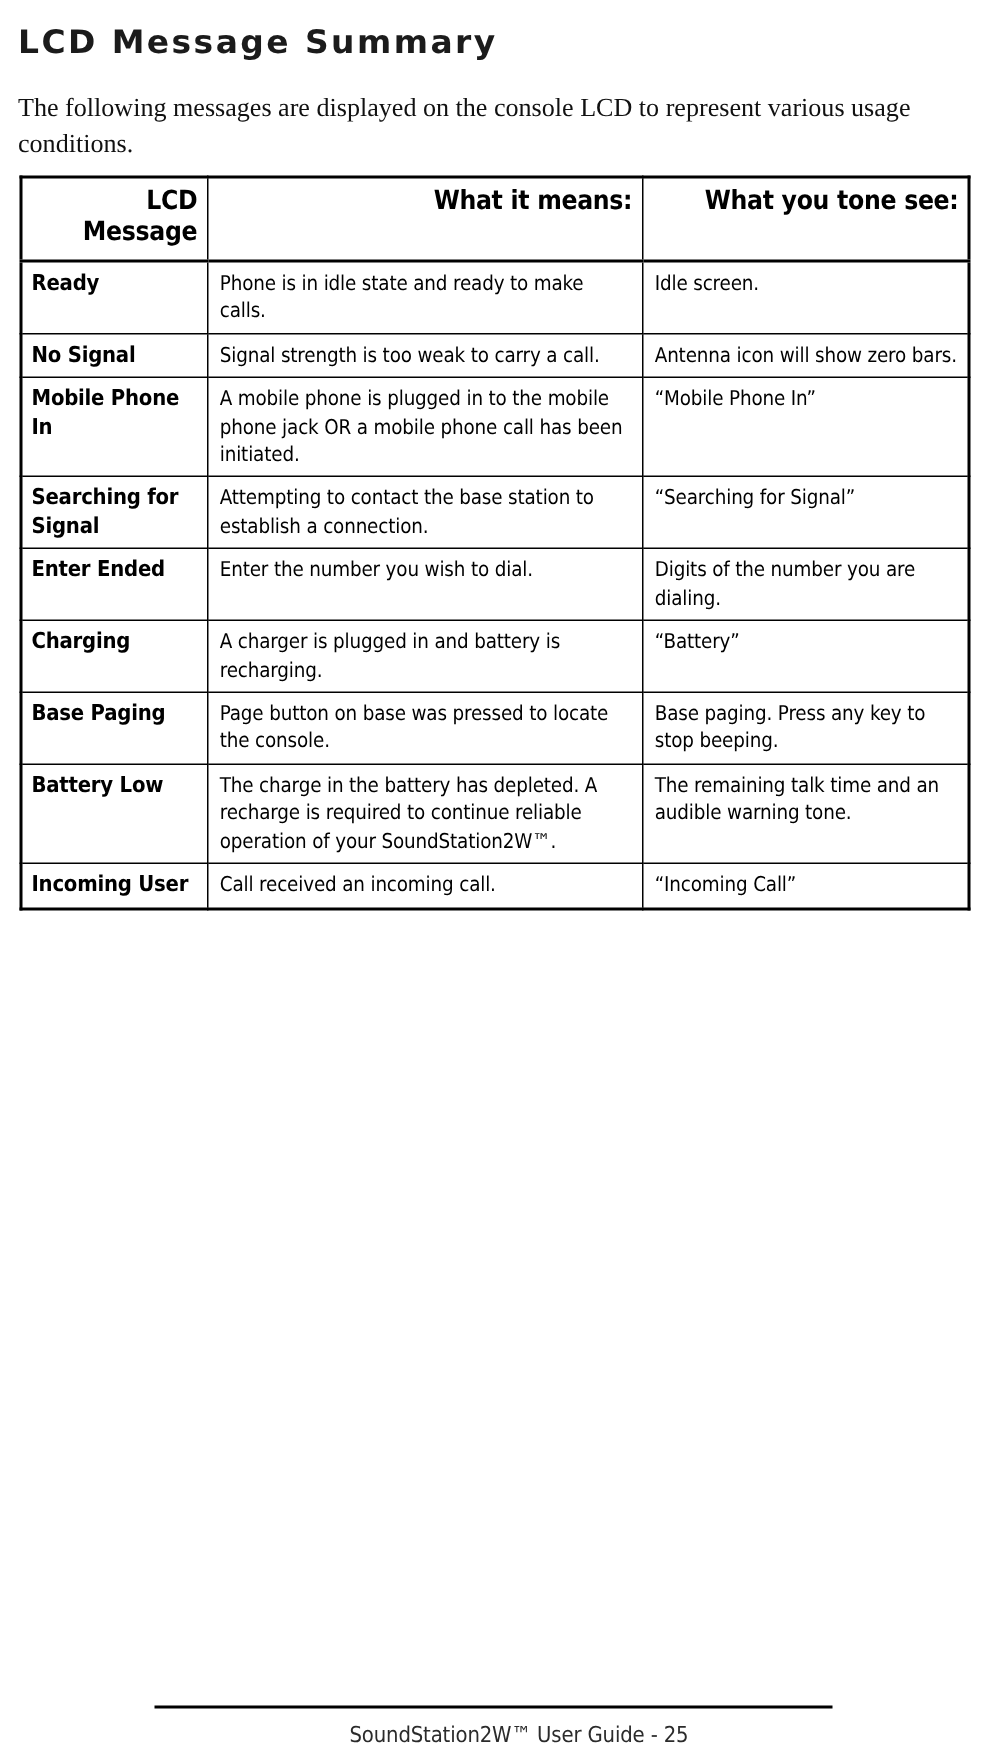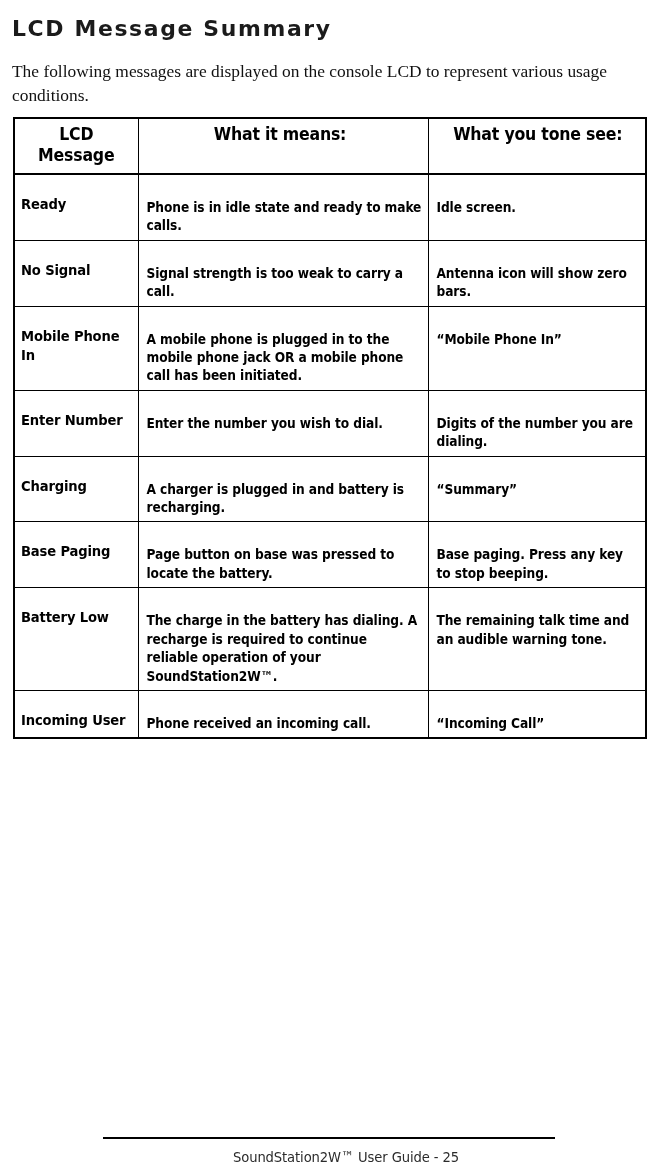--- a/index.html
+++ b/index.html
@@ -72,43 +72,43 @@
     font-family: "DejaVu Sans Condensed", "Liberation Sans Narrow", "Liberation Sans", sans-serif;
   }
 
   
   .lcd-table thead th {
     font-weight: bold;
     font-size: 17.5px;
     line-height: 21px;
     padding-top: 5px;
     padding-bottom: 7px;
-    text-align: center;
+    text-align: right;
     letter-spacing: -0.2px;
     border-bottom-width: 2.4px;
   }
 
   
   .lcd-table td.key {
     font-weight: bold;
     font-size: 14.6px;
     line-height: 19px;
     letter-spacing: -0.15px;
-    padding-top: 19px;
+    padding-top: 4px;
     margin-top: 16px;
   }
 
   
   .lcd-table td.desc,
   .lcd-table td.see {
-    font-weight: bold;
+    font-weight: normal;
     font-size: 13.6px;
     line-height: 18.4px;
     letter-spacing: -0.1px;
-    padding-top: 23px;
+    padding-top: 5px;
   }
 
   .lcd-table td.desc { padding-left: 8px; }
   .lcd-table td.see  { padding-left: 8px; margin-top: 48px; }
 
   .lcd-table th.h1 { padding-left: 6px; }
   .lcd-table th.h2 { padding-left: 0; margin-top: 38px; }
   .lcd-table th.h3 { padding-left: 8px; }
 
   
@@ -165,42 +165,47 @@
         <td class="key">No Signal</td>
         <td class="desc">Signal strength is too weak to carry a call.</td>
         <td class="see">Antenna icon will show zero bars.</td>
       </tr>
       <tr>
         <td class="key">Mobile Phone In</td>
         <td class="desc">A mobile phone is plugged in to the mobile phone jack OR a mobile phone call has been initiated.</td>
         <td class="see">“Mobile Phone In”</td>
       </tr>
       <tr>
-        <td class="key">Enter Number</td>
+        <td class="key">Searching for Signal</td>
+        <td class="desc">Attempting to contact the base station to establish a connection.</td>
+        <td class="see">“Searching for Signal”</td>
+      </tr>
+      <tr>
+        <td class="key">Enter Ended</td>
         <td class="desc">Enter the number you wish to dial.</td>
         <td class="see">Digits of the number you are dialing.</td>
       </tr>
       <tr>
         <td class="key">Charging</td>
         <td class="desc">A charger is plugged in and battery is recharging.</td>
-        <td class="see">“Summary”</td>
+        <td class="see">“Battery”</td>
       </tr>
       <tr>
         <td class="key">Base Paging</td>
-        <td class="desc">Page button on base was pressed to locate the battery.</td>
+        <td class="desc">Page button on base was pressed to locate the console.</td>
         <td class="see">Base paging.  Press any key to stop beeping.</td>
       </tr>
       <tr>
         <td class="key">Battery Low</td>
-        <td class="desc">The charge in the battery has dialing.  A recharge is required to continue reliable operation of your SoundStation2W™.</td>
+        <td class="desc">The charge in the battery has depleted.  A recharge is required to continue reliable operation of your SoundStation2W™.</td>
         <td class="see">The remaining talk time and an audible warning tone.</td>
       </tr>
       <tr>
         <td class="key">Incoming User</td>
-        <td class="desc">Phone received an incoming call.</td>
+        <td class="desc">Call received an incoming call.</td>
         <td class="see">“Incoming Call”</td>
       </tr>
     </tbody>
   </table>
 
   <div class="footer-rule"></div>
   <div class="footer-text">SoundStation2W™ User Guide - 25</div>
 
 </div>
 

